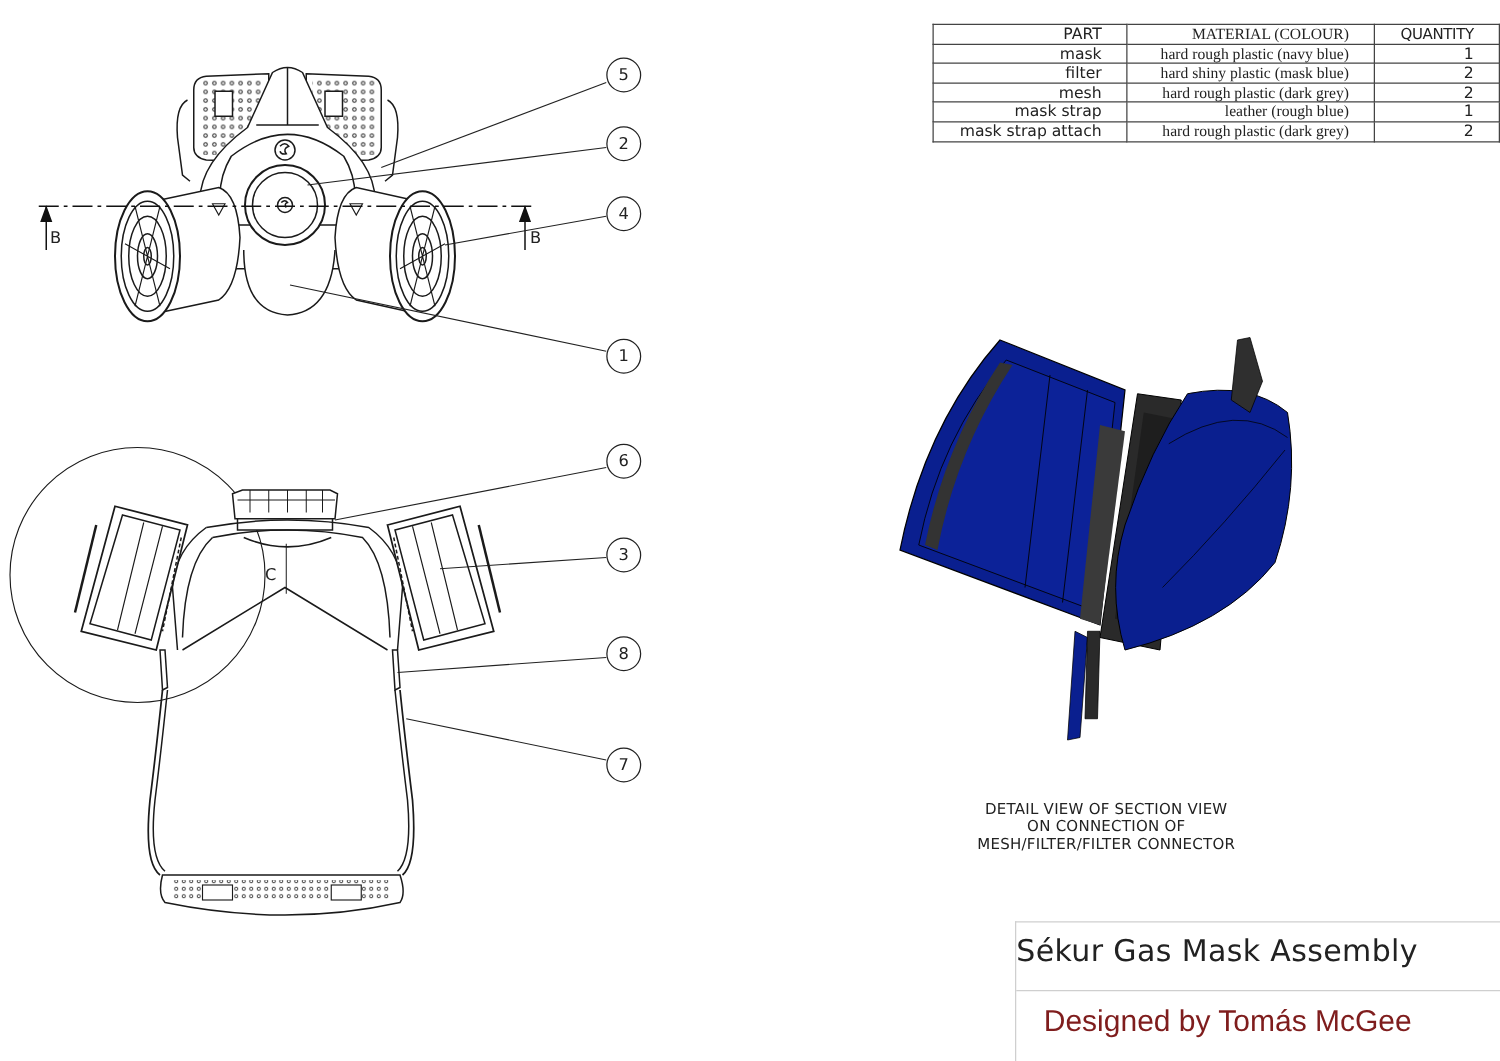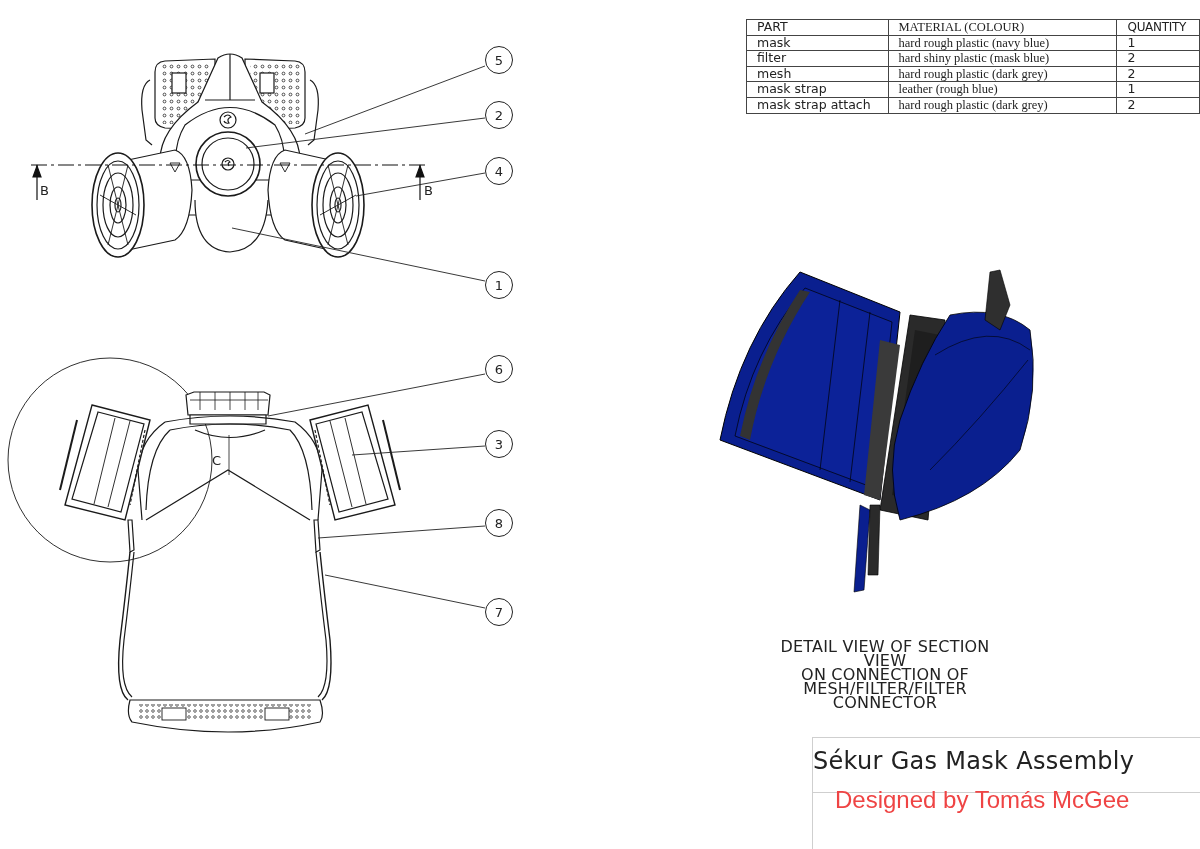--- a/index.html
+++ b/index.html
@@ -1,32 +1,32 @@
 <!DOCTYPE html>
 <html><head>
 <meta charset="utf-8">
 <style>
   html, body { margin: 0; padding: 0; background: #ffffff; }
   body { width: 1200px; height: 849px; position: relative; overflow: hidden; font-family: "DejaVu Sans", sans-serif; color: #111; }
   #drawing { position: absolute; left: 0; top: 0; width: 1200px; height: 849px; }
   
   #parts-table { position: absolute; left: 746px; top: 19px; border-collapse: collapse; font-size: 12.5px; line-height: 14.6px; color: #222; }
-  #parts-table th, #parts-table td { border: 1px solid #444; padding: 0 10px; text-align: left; font-weight: normal; white-space: nowrap; }
+  #parts-table th, #parts-table td { border: 1px solid #444; padding: 0 20px; text-align: right; font-weight: normal; white-space: nowrap; }
   #parts-table th:nth-child(1), #parts-table td:nth-child(1) { width: 124px; }
   #parts-table th:nth-child(2), #parts-table td:nth-child(2) { width: 237px; font-family: Liberation Serif, serif; }
   #parts-table th:nth-child(3), #parts-table td:nth-child(3) { width: 63px; }
   #parts-table th:nth-child(3) { font-size: 12px; letter-spacing: -0.3px; }
   
-  #detail-caption { position: absolute; left: 760px; top: 640px; width: 250px; text-align: center; font-size: 16px; line-height: 14px; color: #222; letter-spacing: 0.2px; }
+  #detail-caption { position: absolute; left: 760px; top: 640px; width: 250px; text-align: center; font-size: 12px; line-height: 14px; color: #222; letter-spacing: 0.2px; }
   #detail-caption span { display: block; }
   
   #title-block { position: absolute; left: 812px; top: 737px; width: 388px; height: 112px; border-left: 1px solid #cfcfcf; border-top: 1px solid #cfcfcf; }
   #title-block .row1 { position: absolute; left: 0; top: 0; width: 100%; height: 54px; border-bottom: 1px solid #cfcfcf; }
   #title-block .row1 span { position: absolute; left: 0; top: 9px; font-size: 24px; color: #222; letter-spacing: 0.3px; }
-  #title-block .row2 span { position: absolute; left: 22px; top: 48px; font-size: 24px; color: #ef4444; font-family: "Liberation Sans", sans-serif; }
+  #title-block .row2 span { position: absolute; left: 22px; top: 66px; font-size: 24px; color: #7f1d1d; font-family: "Liberation Sans", sans-serif; }
   
   .balloon { position: absolute; width: 28px; height: 28px; border: 1px solid #222; border-radius: 50%; background: #fff; text-align: center; line-height: 28px; font-size: 13px; color: #222; box-sizing: border-box; }
   .sec-label { position: absolute; font-size: 13px; color: #222; }
 </style>
 </head>
 <body>
 
 <svg id="drawing" viewBox="0 0 1200 849" xmlns="http://www.w3.org/2000/svg">
   <defs>
     <pattern id="dots" width="7" height="7" patternUnits="userSpaceOnUse">

